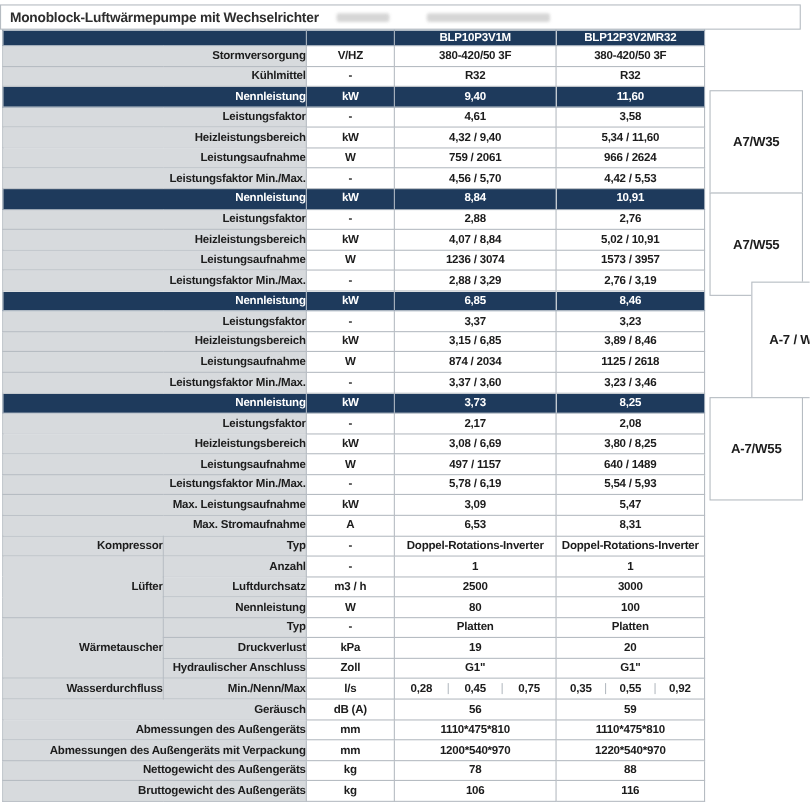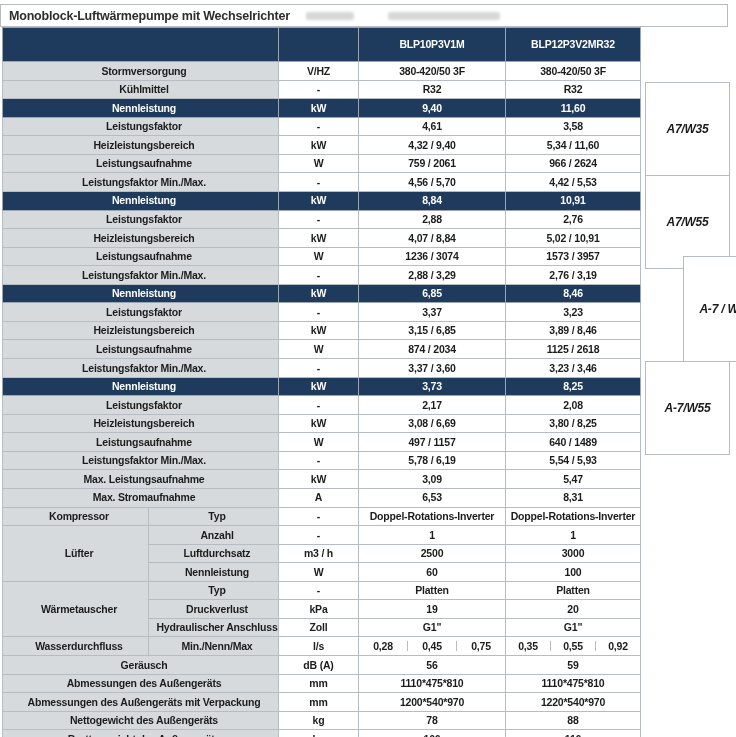--- a/index.html
+++ b/index.html
@@ -29,40 +29,40 @@
   table.spec{
     position:absolute;left:2px;top:27px;width:638px;
     border-collapse:collapse;table-layout:fixed;
   }
   col.c-l1{width:146px}
   col.c-l2{width:130px}
   col.c-unit{width:80px}
   col.c-v1{width:147px}
   col.c-v2{width:135px}
   tr{height:18.57px;}
-  tr.hdr{height:34px;margin-top:20px;}
+  tr.hdr{height:14px;margin-top:20px;}
   td,th{
     border:1px solid var(--border);
     padding:0;margin:0;box-sizing:border-box;
     font-size:10.5px;font-weight:bold;letter-spacing:-0.2px;line-height:1;
     overflow:hidden;white-space:nowrap;
   }
   th{background:var(--navy);color:#ffffff;text-align:center;font-size:10.5px;border-color:#9aa6b4;}
-  td.lbl{background:var(--labelbg);text-align:center;padding-left:7px;color:var(--text);vertical-align:middle;margin-top:46px;}
+  td.lbl{background:var(--labelbg);text-align:right;padding-left:7px;color:var(--text);vertical-align:middle;margin-top:46px;}
   td.unit,td.val{background:#ffffff;text-align:center;vertical-align:middle;}
   tr.dark td{background:var(--navy);color:#ffffff;border-color:#9aa6b4;}
   .subvals{display:flex;height:100%;align-items:stretch;}
   .subvals span{flex:1;display:flex;align-items:center;justify-content:center;border-left:1px solid var(--border);}
   .subvals span:first-child{border-left:none;}
 
   .side-box{
     position:absolute;left:645px;width:85px;box-sizing:border-box;
     border:1px solid var(--border);background:#ffffff;
     display:flex;align-items:center;justify-content:center;
-    font-size:12px;font-weight:bold;color:var(--text);letter-spacing:-0.2px;font-style:italic;
+    font-size:12px;font-weight:bold;color:var(--text);letter-spacing:-0.2px;
   }
 </style>
 </head>
 <body>
 
 <div class="title-bar">
   <span class="title-text">Monoblock-Luftwärmepumpe mit Wechselrichter</span>
   <span class="redact r1"></span>
   <span class="redact r2"></span>
 </div>
@@ -244,21 +244,21 @@
       </tr>
       <tr>
         <td class="lbl">Luftdurchsatz</td>
         <td class="unit">m3 / h</td>
         <td class="val">2500</td>
         <td class="val">3000</td>
       </tr>
       <tr>
         <td class="lbl">Nennleistung</td>
         <td class="unit">W</td>
-        <td class="val">60</td>
+        <td class="val">80</td>
         <td class="val">100</td>
       </tr>
       <tr>
         <td class="lbl" rowspan="3">Wärmetauscher</td>
         <td class="lbl">Typ</td>
         <td class="unit">-</td>
         <td class="val">Platten</td>
         <td class="val">Platten</td>
       </tr>
       <tr>

